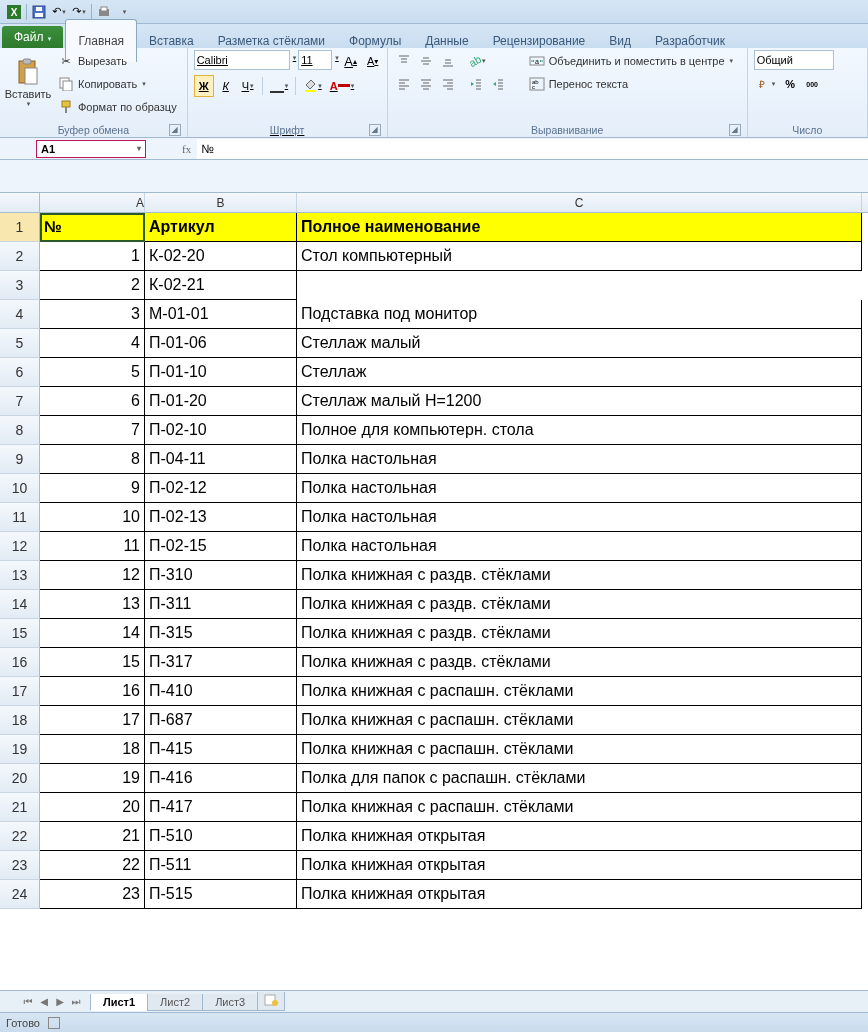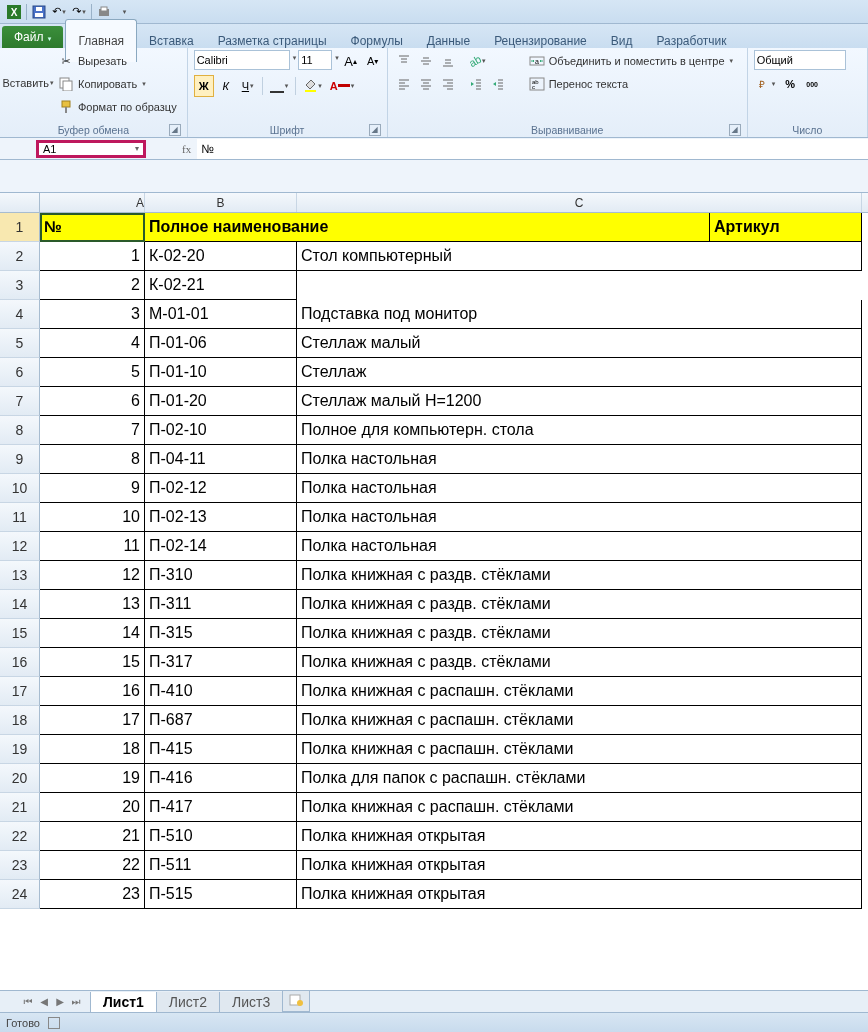--- a/index.html
+++ b/index.html
@@ -15,33 +15,33 @@
   .file-tab { background: linear-gradient(#3b8f3b, #2d7a2d); color: #fff; padding: 4px 12px; font-size: 12px; border-radius: 3px 3px 0 0; cursor: pointer; margin-right: 2px; }
   .tab { padding: 14px 12px; font-size: 12px; color: #3b5a7a; cursor: pointer; }
   .tab.active { background: #f6faff; border: 1px solid #8aa8c0; border-bottom: none; border-radius: 3px 3px 0 0; color: #444; }
   
   
   .ribbon { background: linear-gradient(#f2f8ff, #e4eef9); height: 90px; border-bottom: 1px solid #a0b8d0; display: flex; }
   .rgroup { border-right: 1px solid #c2d4e6; padding: 2px 6px 0 6px; display: flex; flex-direction: column; justify-content: space-between; }
   .rgroup-body { display: flex; align-items: flex-start; gap: 4px; flex: 1; }
   .rgroup-label { text-align: center; font-size: 10.5px; color: #5a7290; padding: 1px 0; position: relative; }
   .rgroup-launcher { position: absolute; right: 0; bottom: 1px; width: 12px; height: 12px; border: 1px solid #9ab; font-size: 8px; line-height: 9px; text-align: center; color: #678; cursor: pointer; }
-  .big-btn { display: flex; flex-direction: row; align-items: center; justify-content: center; width: 44px; height: 66px; cursor: pointer; font-size: 11px; color: #333; }
+  .big-btn { display: flex; flex-direction: column; align-items: center; justify-content: center; width: 44px; height: 66px; cursor: pointer; font-size: 11px; color: #333; }
   .stack { display: flex; flex-direction: column; gap: 1px; }
   .small-btn { display: flex; align-items: center; gap: 4px; height: 22px; padding: 0 4px; cursor: pointer; font-size: 11px; color: #333; white-space: nowrap; }
   .icon16 { width: 16px; height: 16px; display: inline-flex; align-items: center; justify-content: center; }
   .dd-arrow { font-size: 7px; color: #555; margin-left: 1px; }
   select.combo, input.combo { border: 1px solid #aac2d8; background: #fff; font-size: 11px; height: 20px; padding: 0 2px; font-family: inherit; }
   .btn-row { display: flex; gap: 2px; }
   .tool-btn { min-width: 20px; height: 22px; border: 1px solid transparent; display: flex; align-items: center; justify-content: center; cursor: pointer; padding: 0 2px; }
   .border-icon { width: 14px; height: 14px; border-bottom: 2px solid #333; }
   
   
   .formula-row { display: flex; height: 22px; border-bottom: 1px solid #a0b8d0; background: #eef4fb; align-items: center; }
-  .name-box { width: 110px; border: 3px solid #be185d; background: #fff; margin: 0 30px 0 36px; height: 18px; display: flex; align-items: center; padding: 0 4px; font-size: 11px; }
+  .name-box { width: 110px; border: 1px solid #be185d; background: #fff; margin: 0 30px 0 36px; height: 18px; display: flex; align-items: center; padding: 0 4px; font-size: 11px; font-weight: bold; }
   .name-box-dd { margin-left: auto; font-size: 8px; color: #666; }
   .fx { font-family: serif; color: #666; padding: 0 6px; cursor: pointer; }
   .formula-input { flex: 1; border: none; background: #fff; height: 20px; padding: 0 4px; font-size: 12px; }
   .empty-band { height: 33px; background: #eef4fb; border-bottom: 1px solid #a0b8d0; }
   
   
   .grid-wrap { position: relative; }
   .colhdr-row { display: flex; height: 20px; background: linear-gradient(#f4f8fc, #e2ebf4); border-bottom: 1px solid #a7bcd0; }
   .corner { width: 40px; border-right: 1px solid #a7bcd0; background: linear-gradient(#f4f8fc, #e2ebf4); }
   .colhdr { border-right: 1px solid #c8d6e4; text-align: center; line-height: 20px; font-size: 12px; color: #333; cursor: pointer; }
@@ -53,21 +53,21 @@
   .cell.data { border-right: 1px solid #000; border-bottom: 1px solid #000; }
   .hdr-row .cell { background: #ffff00; font-weight: bold; }
   .selcell { outline: 2px solid #2a5a2a; outline-offset: -2px; }
   .col-a { width: 105px; text-align: right; }
   .col-b { width: 152px; }
   .col-c { width: 565px; }
   
   
   .sheetbar { position: absolute; bottom: 20px; left: 0; right: 0; height: 22px; background: #e7eff7; border-top: 1px solid #a0b8d0; display: flex; align-items: center; padding-left: 20px; }
   .sbtn { width: 16px; height: 16px; display: flex; align-items: center; justify-content: center; color: #777; cursor: pointer; font-size: 10px; }
-  .stab { padding: 2px 12px; font-size: 14px; border: 1px solid #a0b8d0; border-top: none; margin-right: -1px; background: #e0e8f0; cursor: pointer; color: #555; }
+  .stab { padding: 2px 12px; font-size: 11px; border: 1px solid #a0b8d0; border-top: none; margin-right: -1px; background: #e0e8f0; cursor: pointer; color: #555; }
   .stab.active { background: #fff; font-weight: bold; color: #000; border-bottom: 1px solid #fff; }
   
   
   .status { position: absolute; bottom: 0; left: 0; right: 0; height: 20px; background: linear-gradient(#d8e6f3, #c8dbed); border-top: 1px solid #a0b8d0; display: flex; align-items: center; padding: 0 6px; font-size: 11px; color: #444; }
 </style>
 </head>
 <body>
 
 <div class="qat">
   <span class="qat-icon">
@@ -93,21 +93,21 @@
         <rect x="4" y="2" width="6" height="4" fill="#fff" stroke="#888"></rect>
       </svg>
     </span>
   <span class="qat-icon">
       <span class="dd-arrow">▾</span>
     </span>
 </div>
 
 <div class="tabs">
   <div class="file-tab"><span>Файл</span> <span class="dd-arrow" style="color:#cfe">▾</span></div>
-  <div id="tabs-host"><span class="tab active">Главная</span><span class="tab">Вставка</span><span class="tab">Разметка страницы</span><span class="tab">Формулы</span><span class="tab">Данные</span><span class="tab">Рецензирование</span><span class="tab">Вид</span><span class="tab">Разработчик</span></div>
+  <div id="tabs-host"><span class="tab active">Главная</span><span class="tab">Вставка</span><span class="tab">Разметка стёклами</span><span class="tab">Формулы</span><span class="tab">Данные</span><span class="tab">Рецензирование</span><span class="tab">Вид</span><span class="tab">Разработчик</span></div>
 </div>
 
 <div class="ribbon">
   <div class="rgroup">
     <div class="rgroup-body">
       <div class="big-btn">
         <svg width="26" height="30">
             <rect x="4" y="3" width="16" height="22" fill="#d2a048" stroke="#8a6020"></rect>
             <rect x="8" y="1" width="8" height="5" rx="2" fill="#bbb" stroke="#888"></rect>
             <rect x="10" y="10" width="12" height="16" fill="#fff" stroke="#888"></rect>
@@ -137,21 +137,21 @@
                 <rect x="6" y="7" width="2" height="6" fill="#888"></rect>
               </svg>
             </span>
             <span>Формат по образцу</span>
           </div>
       </div>
     </div>
     <div class="rgroup-label"><span>Буфер обмена</span><span class="rgroup-launcher">◢</span></div>
   </div>
 
-  <div class="rgroup" style="width:200px;">
+  <div class="rgroup" style="width:200px;text-decoration:underline;">
     <div class="rgroup-body" style="flex-direction:column;gap:3px;">
       <div class="btn-row">
         <input class="combo" style="width: 96px;" value="Calibri">
         <span class="dd-arrow" style="padding-top:4px;">▾</span>
         <input class="combo" style="width: 34px;" value="11">
         <span class="dd-arrow" style="padding-top:4px;">▾</span>
         <div class="tool-btn" title="A^">
             <span style="font-size:13px">A</span>
             <span style="font-size:8px;vertical-align:top;">▴</span>
           </div>
@@ -297,21 +297,21 @@
             </span>
             <span>Перенос текста</span>
           </div>
       </div>
     </div>
     <div class="rgroup-label"><span>Выравнивание</span><span class="rgroup-launcher">◢</span></div>
   </div>
 
   <div class="rgroup" style="flex:1;">
     <div class="rgroup-body" style="flex-direction:column;gap:3px;">
-      <input class="combo" style="width: 92px;" value="Общий">
+      <input class="combo" style="width: 80px;" value="Общий">
       <div class="btn-row">
         <div class="tool-btn">
             <svg width="14" height="14">
               <text x="2" y="11" font-size="10" fill="#a06020">₽</text>
             </svg>
             <span class="dd-arrow">▾</span>
           </div>
         <div class="tool-btn">
             <b>%</b>
           </div>
@@ -338,22 +338,22 @@
   <div class="colhdr-row">
     <div class="corner"></div>
     <div class="colhdr col-a">A</div>
     <div class="colhdr col-b">B</div>
     <div class="colhdr col-c">C</div>
   </div>
   <div id="grid-body">
       <div class="row hdr-row">
         <div class="rowhdr sel">1</div>
   <div class="cell data col-a selcell" style="text-align:left;">№</div>
+  <div class="cell data col-b">Артикул</div>
   <div class="cell data col-c">Полное наименование</div>
-  <div class="cell data col-b">Артикул</div>
       </div>
       <div class="row">
         <div class="rowhdr">2</div>
     <div class="cell data col-a">1</div>
     <div class="cell data col-b">К-02-20</div>
     <div class="cell data col-c">Стол компьютерный</div>
       </div>
       <div class="row">
         <div class="rowhdr">3</div>
     <div class="cell data col-a">2</div>
@@ -403,21 +403,21 @@
       </div>
       <div class="row">
         <div class="rowhdr">11</div>
     <div class="cell data col-a">10</div>
     <div class="cell data col-b">П-02-13</div>
     <div class="cell data col-c">Полка настольная</div>
       </div>
       <div class="row">
         <div class="rowhdr">12</div>
     <div class="cell data col-a">11</div>
-    <div class="cell data col-b">П-02-14</div>
+    <div class="cell data col-b">П-02-15</div>
     <div class="cell data col-c">Полка настольная</div>
       </div>
       <div class="row">
         <div class="rowhdr">13</div>
     <div class="cell data col-a">12</div>
     <div class="cell data col-b">П-310</div>
     <div class="cell data col-c">Полка книжная с раздв. стёклами</div>
       </div>
       <div class="row">
         <div class="rowhdr">14</div>

